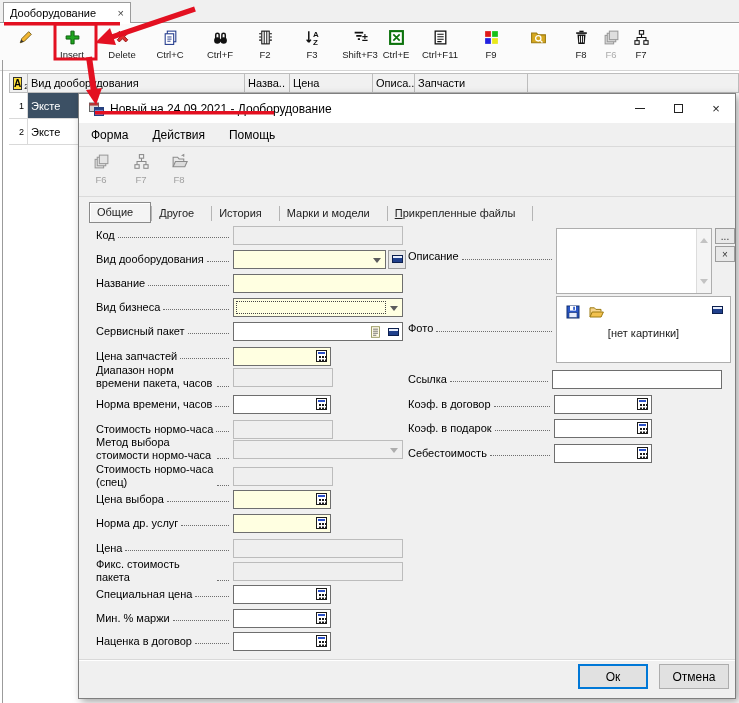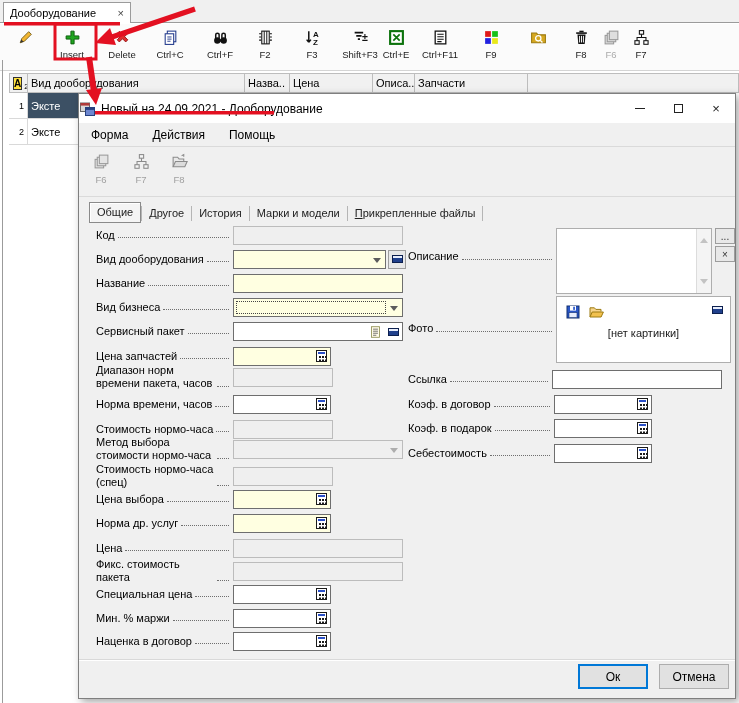--- a/index.html
+++ b/index.html
@@ -21,35 +21,35 @@
   .leftline { position:absolute; left:2px; top:60px; width:1px; height:643px; background:#9b9b9b; z-index:1; }
 
   .ghead { position:absolute; top:73px; height:20px; background:#f1f1f1; border:1px solid #bdbdbd; border-left:none; display:flex; align-items:center; padding:0 3px; z-index:1; overflow:hidden; white-space:nowrap; }
   .ghead.first { border-left:1px solid #bdbdbd; }
   .gcell { position:absolute; height:26px; border-bottom:1px solid #d9d9d9; border-right:1px solid #d9d9d9; display:flex; align-items:center; padding:0 3px; z-index:1; overflow:hidden; }
   .aicon { width:13px; height:13px; background:#ffe13e; border:1px solid #333; font-weight:bold; font-size:10px; display:flex; align-items:center; justify-content:center; }
   .cnum { font-size:8px; margin-left:2px; margin-top:6px; }
 
   
   .dialog { position:absolute; left:78px; top:93px; width:658px; height:606px; background:#f0f0f0; border:1px solid #7f7f7f; box-shadow:3px 3px 8px rgba(0,0,0,.35); z-index:10; }
-  .dtitle { position:absolute; left:0; top:0; width:100%; height:29px; background:#fff; display:flex; align-items:center; padding-left:1px; gap:6px; }
+  .dtitle { position:absolute; left:0; top:0; width:100%; height:29px; background:#fff; display:flex; align-items:center; padding-left:10px; gap:6px; }
   .dtitle .txt { font-size:12px; }
   .wbtns { position:absolute; right:0; top:0; height:29px; display:flex; }
   .wbtn { width:38px; height:29px; display:flex; align-items:center; justify-content:center; color:#222; }
   .minglyph { width:10px; height:1px; background:#222; }
   .maxglyph { width:9px; height:9px; border:1px solid #222; }
   .closeglyph { font-size:13px; }
 
   .dmenu { position:absolute; left:0; top:29px; width:100%; height:24px; display:flex; align-items:center; padding-left:12px; gap:24px; font-size:12px; border-bottom:1px solid #dadada; }
   .dtool { position:absolute; left:0; top:54px; width:100%; height:49px; border-bottom:1px solid #dadada; }
   .dti { position:absolute; top:5px; width:40px; transform:translateX(-50%); text-align:center; }
   .dti .lb { font-size:9.5px; color:#a0a0a0; margin-top:2px; }
 
   .tabs { position:absolute; left:10px; top:107px; display:flex; align-items:flex-end; height:22px; }
-  .dtab { padding:3px 7px 4px 7px; color:#222;margin-top:43px; }
+  .dtab { padding:3px 17px 4px 7px; color:#222;margin-top:43px; }
   .dtab.act { border:1px solid #8a8a8a; background:#f4f4f4; box-shadow:inset 1px 1px 0 #fff; }
   .tsep { width:1px; height:15px; background:#b5b5b5; margin-bottom:2px; }
 
   .frow { position:absolute; display:flex; align-items:center; height:20px; z-index:2; }
   .lbl { width:137px; display:flex; align-items:baseline; line-height:1.15; }
   .lbl .t { max-width:118px; }
   .dots { flex:1; border-bottom:1px dotted #6e6e6e; margin:0 4px 3px 3px; align-self:flex-end; min-width:8px; }
   .fld { position:relative; height:19px; border:1px solid #6e6e6e; background:#fff; }
   .fld.dis { background:#efefef; border-color:#bcbcbc; }
   .fld.yel { background:#ffffe1; }

